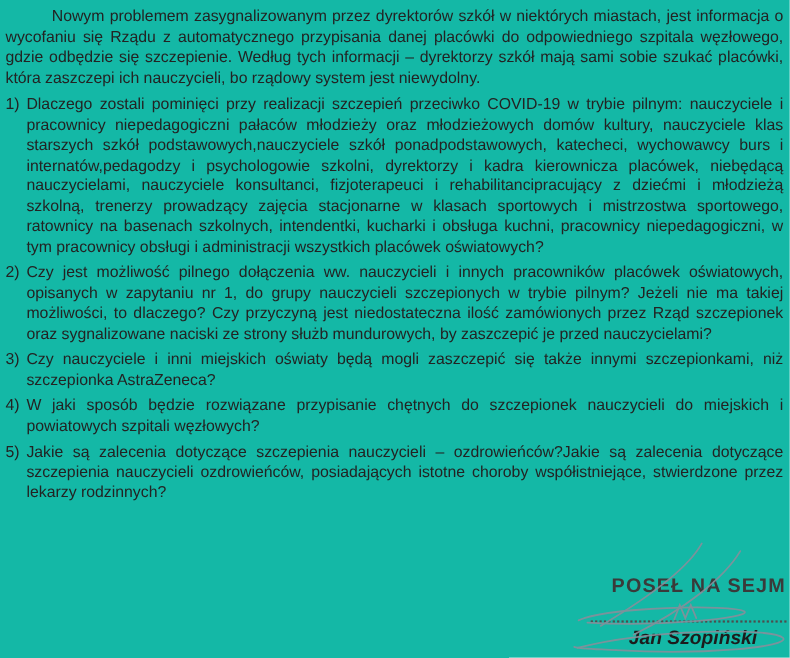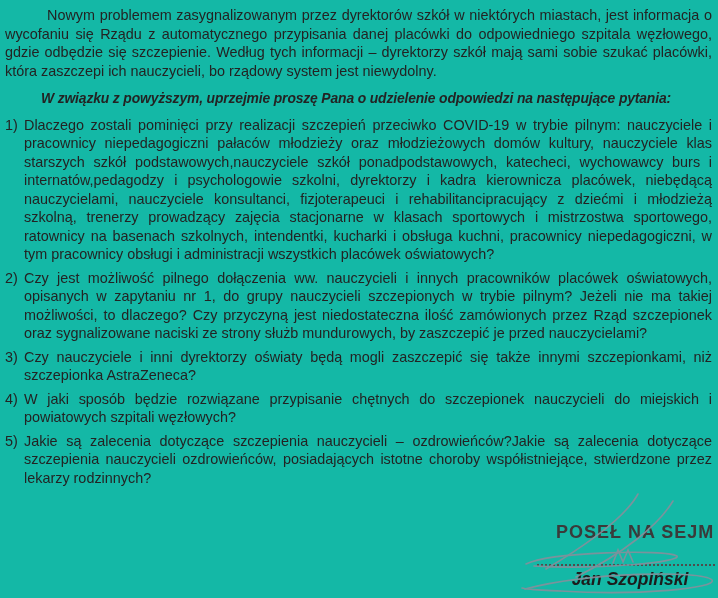--- a/index.html
+++ b/index.html
@@ -75,37 +75,36 @@
     pointer-events:none;
   }
 </style>
 </head>
 <body>
 
 <div class="page">
 
   <p class="intro">Nowym problemem zasygnalizowanym przez dyrektorów szkół w niektórych miastach, jest informacja o wycofaniu się Rządu z automatycznego przypisania danej placówki do odpowiedniego szpitala węzłowego, gdzie odbędzie się szczepienie. Według tych informacji – dyrektorzy szkół mają sami sobie szukać placówki, która zaszczepi ich nauczycieli, bo rządowy system jest niewydolny.</p>
 
-  <p class="request">W związku z powyższym, uprzejmie proszę Pana o udzielenie odpowiedzi na następujące pytania:</p>
 
   <div class="questions">
 
     <div class="q">
       <span class="q-num">1)</span>
       <span class="q-text">Dlaczego zostali pominięci przy realizacji szczepień przeciwko COVID-19 w trybie pilnym: nauczyciele i pracownicy niepedagogiczni pałaców młodzieży oraz młodzieżowych domów kultury, nauczyciele klas starszych szkół podstawowych,nauczyciele szkół ponadpodstawowych, katecheci, wychowawcy burs i internatów,pedagodzy i psychologowie szkolni, dyrektorzy i kadra kierownicza placówek, niebędącą nauczycielami, nauczyciele konsultanci, fizjoterapeuci i rehabilitancipracujący z dziećmi i młodzieżą szkolną, trenerzy prowadzący zajęcia stacjonarne w klasach sportowych i mistrzostwa sportowego, ratownicy na basenach szkolnych, intendentki, kucharki i obsługa kuchni, pracownicy niepedagogiczni, w tym pracownicy obsługi i administracji wszystkich placówek oświatowych?</span>
     </div>
 
     <div class="q">
       <span class="q-num">2)</span>
       <span class="q-text">Czy jest możliwość pilnego dołączenia ww. nauczycieli i innych pracowników placówek oświatowych, opisanych w zapytaniu nr 1, do grupy nauczycieli szczepionych w trybie pilnym? Jeżeli nie ma takiej możliwości, to dlaczego? Czy przyczyną jest niedostateczna ilość zamówionych przez Rząd szczepionek oraz sygnalizowane naciski ze strony służb mundurowych, by zaszczepić je przed nauczycielami?</span>
     </div>
 
     <div class="q">
       <span class="q-num">3)</span>
-      <span class="q-text">Czy nauczyciele i inni dyrektorzy oświaty będą mogli zaszczepić się także innymi szczepionkami, niż szczepionka AstraZeneca?</span>
+      <span class="q-text">Czy nauczyciele i inni miejskich oświaty będą mogli zaszczepić się także innymi szczepionkami, niż szczepionka AstraZeneca?</span>
     </div>
 
     <div class="q">
       <span class="q-num">4)</span>
       <span class="q-text">W jaki sposób będzie rozwiązane przypisanie chętnych do szczepionek nauczycieli do miejskich i powiatowych szpitali węzłowych?</span>
     </div>
 
     <div class="q">
       <span class="q-num">5)</span>
       <span class="q-text">Jakie są zalecenia dotyczące szczepienia nauczycieli – ozdrowieńców?Jakie są zalecenia dotyczące szczepienia nauczycieli ozdrowieńców, posiadających istotne choroby współistniejące, stwierdzone przez lekarzy rodzinnych?</span>

